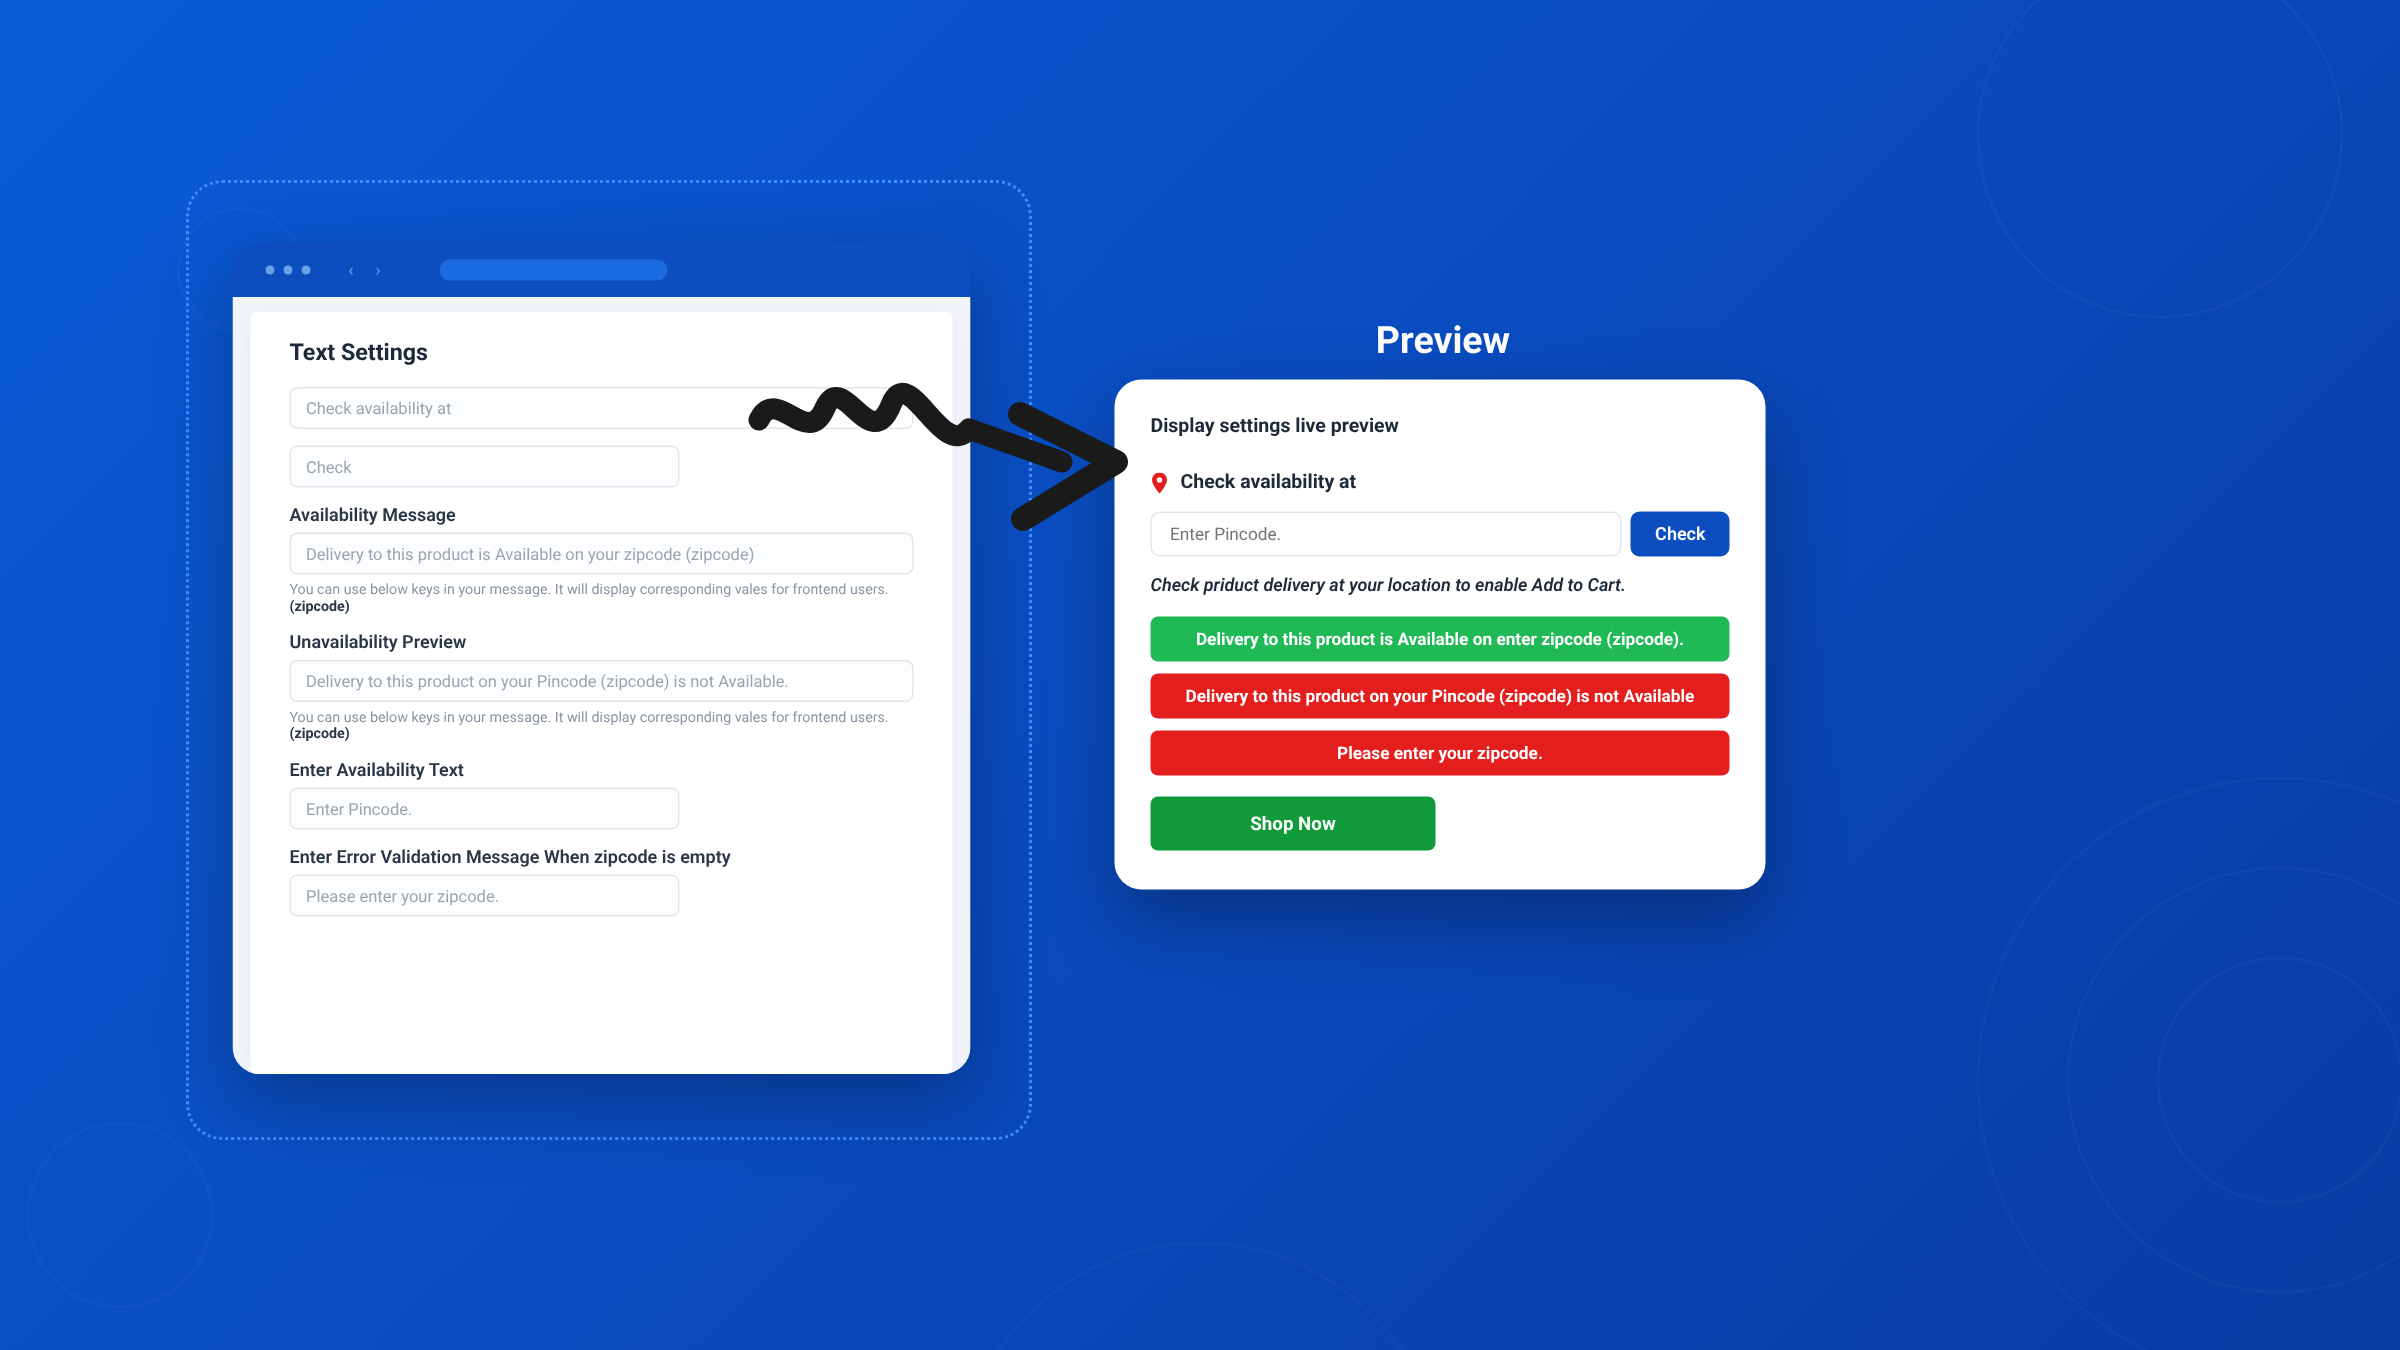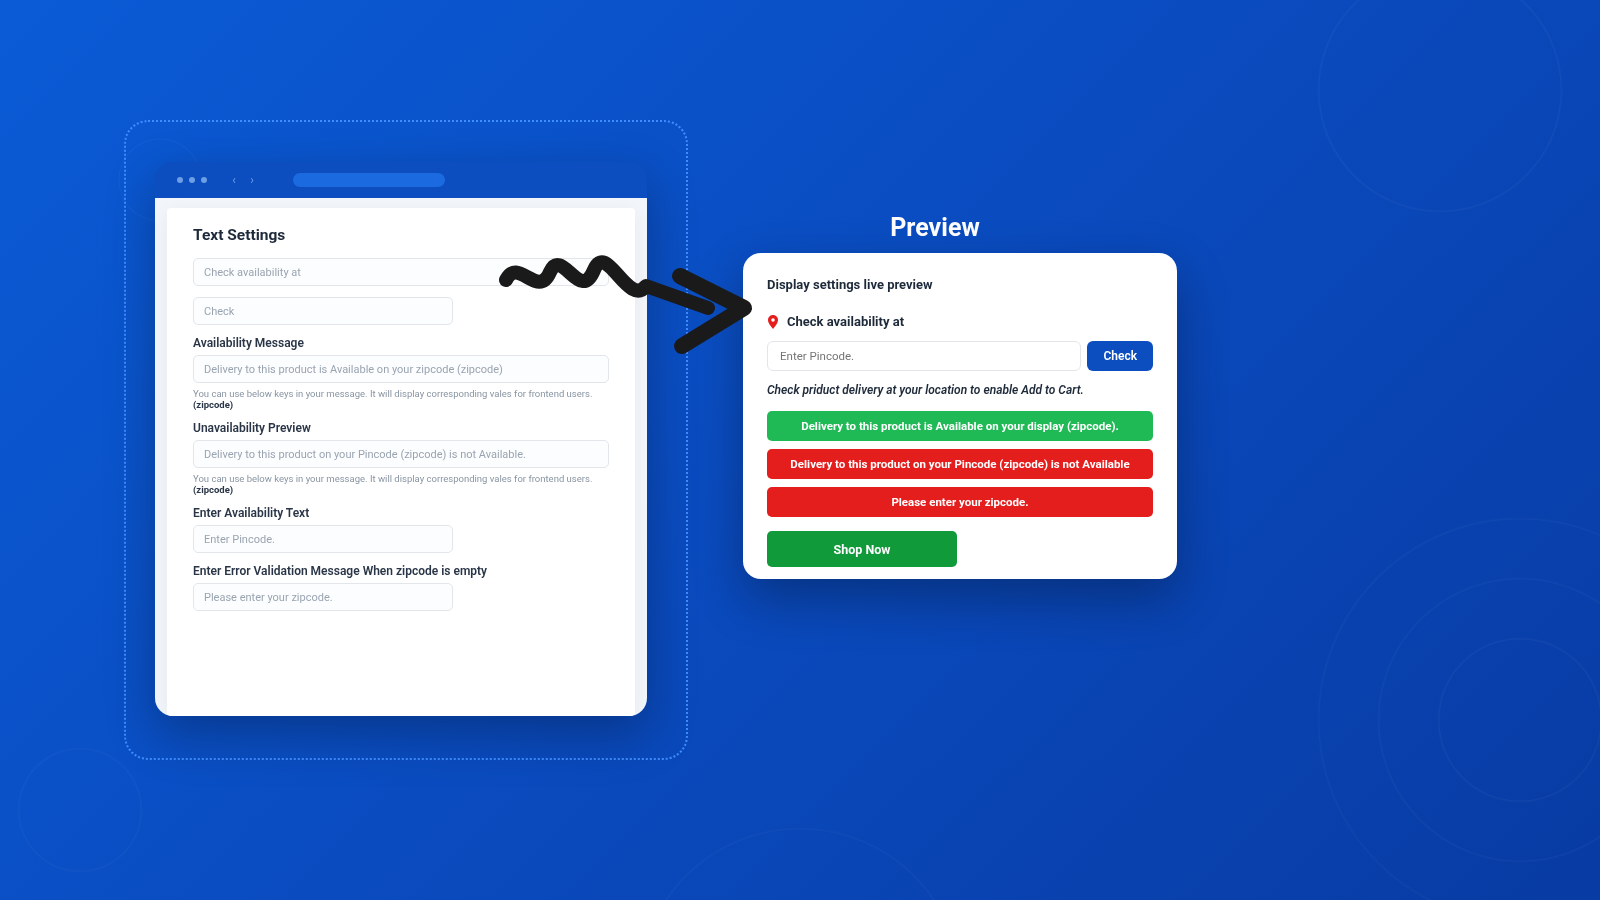--- a/index.html
+++ b/index.html
@@ -57,27 +57,27 @@
 .field-label{ font-size:12px; font-weight:600; color:#2a3647; margin-bottom:5px; display:block; }
 .text-input{
   width:100%; height:28px; border:1px solid #e2e6ea; border-radius:5px;
   padding:0 10px; font-size:11px; color:#9aa4b1; background:#fcfdfe;
 }
 .text-input.narrow{ width:260px; }
 .helper-text{ font-size:9.5px; color:#8995a2; margin-top:5px; }
 .helper-text .zipcode{ font-weight:700; color:#2a3647; }
 
 .preview-title{
-  position:absolute; left:885px; top:213px; width:100px;
+  position:absolute; left:912px; top:213px; width:100px;
   font-size:25px; font-weight:700; color:#fff; text-align:center;
 }
 
 .preview-card{
   position:absolute; left:743px; top:253px; width:434px;
-  background:#fff; border-radius:18px; padding:24px 24px 12px 24px;
+  background:#fff; border-radius:18px; padding:24px 24px 26px 24px;
   box-shadow:0 20px 50px rgba(0,0,0,.3);
 }
 
 .preview-heading{ font-size:13px; font-weight:700; color:#1e2a3a; margin-bottom:22px; }
 .check-row{ display:flex; align-items:center; gap:8px; margin-bottom:12px; }
 .pin-icon{ width:12px; height:14px; }
 .check-label{ font-size:13px; font-weight:700; color:#1e2a3a; }
 
 .input-row{ display:flex; gap:6px; margin-bottom:12px; }
 .pincode-input{
@@ -184,21 +184,21 @@
     <span class="check-label">Check availability at</span>
   </div>
 
   <div class="input-row">
     <input class="pincode-input" placeholder="Enter Pincode." style="">
     <button class="check-btn">Check</button>
   </div>
 
   <div class="sub-text">Check priduct delivery at your location to enable Add to Cart.</div>
 
-  <div class="msg-bar msg-green">Delivery to this product is Available on your display (zipcode).</div>
+  <div class="msg-bar msg-green">Delivery to this product is Available on enter zipcode (zipcode).</div>
   <div class="msg-bar msg-red">Delivery to this product on your Pincode (zipcode) is not Available</div>
   <div class="msg-bar msg-red">Please enter your zipcode.</div>
 
   <button class="shop-btn">Shop Now</button>
 </div>
 
 <svg class="arrow-scribble" viewBox="0 0 280 140">
   <path d="M18 42
            C 30 18, 50 62, 62 34
            C 74 8, 92 66, 106 32

